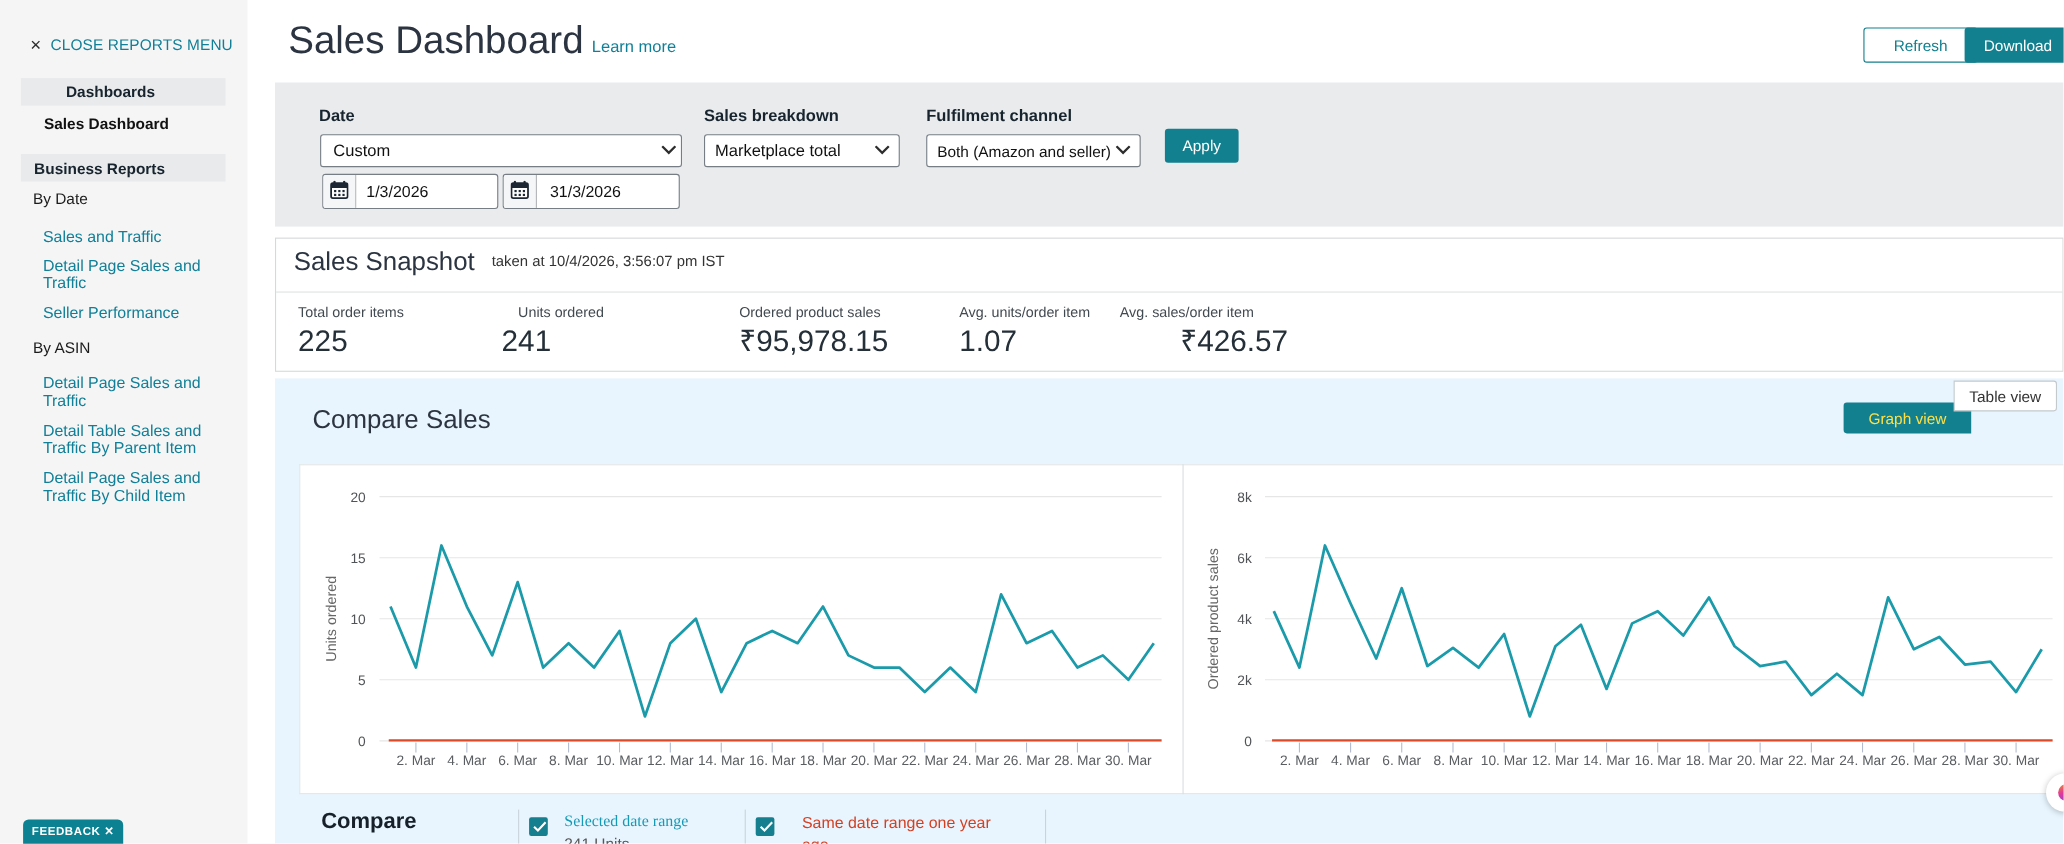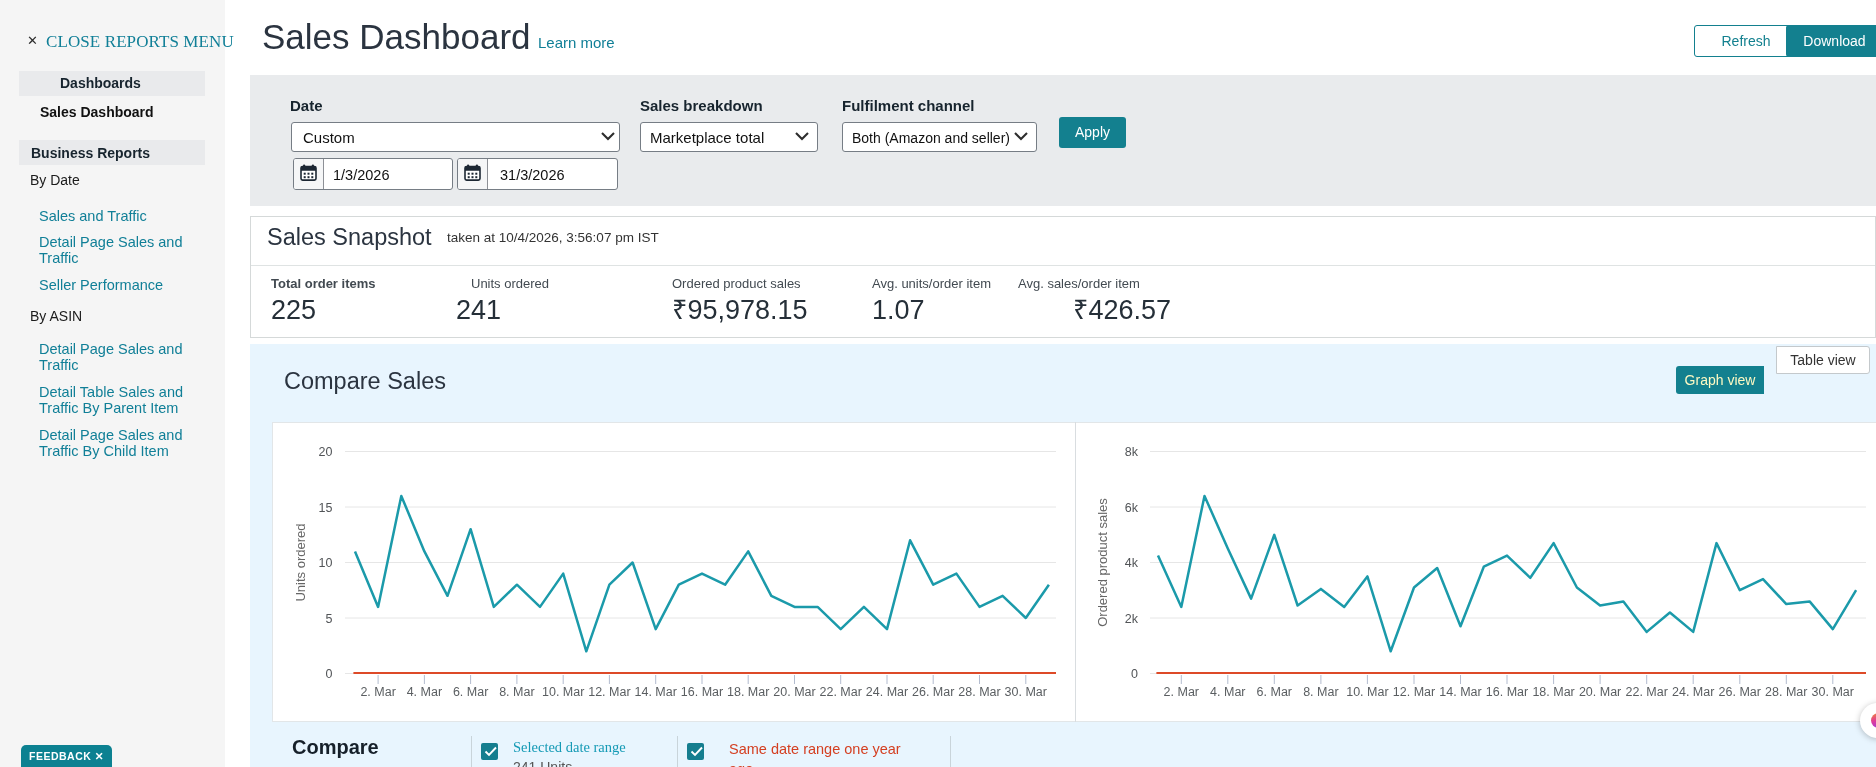--- a/index.html
+++ b/index.html
@@ -7,21 +7,21 @@
     font-family:"Liberation Sans", sans-serif; }
   .abs { position:absolute; }
   body { position:relative; }
   .teal { color:#107f97; }
 </style>
 </head>
 <body>
 
 <div class="abs" style="left:0;top:0;width:225px;height:767px;background:#f5f5f5;"></div>
 <div class="abs" style="left:27px;top:32.5px;width:14px;height:16px;color:#2b2b2b;font-size:13px;">✕</div>
-<div class="abs teal" style="left:46px;top:32px;font-size:17px;letter-spacing:.1px;font-family:Liberation Serif, serif;">CLOSE REPORTS MENU</div>
+<div class="abs teal" style="left:46px;top:32px;font-size:14px;letter-spacing:.1px;">CLOSE REPORTS MENU</div>
 
 <div class="abs" style="left:19px;top:70.5px;width:186px;height:25px;background:#e9eaec;"></div>
 <div class="abs" style="left:31px;top:75px;font-size:14px;font-weight:bold;color:#17242e;padding-left:29px;">Dashboards</div>
 <div class="abs" style="left:40px;top:103.5px;font-size:14px;font-weight:bold;color:#111;">Sales Dashboard</div>
 
 <div class="abs" style="left:19px;top:139.5px;width:186px;height:25px;background:#e9eaec;"></div>
 <div class="abs" style="left:31px;top:144.5px;font-size:14px;font-weight:bold;color:#17242e;">Business Reports</div>
 <div class="abs" style="left:30px;top:172px;font-size:14px;color:#1b1b1b;">By Date</div>
 <div class="abs teal" style="left:39px;top:208px;font-size:14.5px;">Sales and Traffic</div>
 <div class="abs teal" style="left:39px;top:235px;font-size:14.5px;line-height:15.7px;width:155px;">Detail Page Sales and Traffic</div>
@@ -96,34 +96,34 @@
 <svg class="abs" style="left:1014px;top:132px;" width="14" height="9">
     <path d="M1 1 L7 7 L13 1" stroke="#2d2d2d" stroke-width="2.1" fill="none"></path>
   </svg>
 
 <div class="abs" style="left:1059px;top:117px;width:67px;height:31px;background:#13808f;border-radius:3px;color:#fff;font-size:14px;text-align:center;line-height:31px;">Apply</div>
 
 <div class="abs" style="left:250px;top:216px;width:1626px;height:122px;background:#fff;border:1px solid #d5d9d9;"></div>
 <div class="abs" style="left:267px;top:224px;font-size:23.5px;line-height:27px;color:#2b3440;">Sales Snapshot</div>
 <div class="abs" style="left:447px;top:230px;font-size:13.5px;color:#333;">taken at 10/4/2026, 3:56:07 pm IST</div>
 <div class="abs" style="left:251px;top:265px;width:1624px;height:1px;background:#dfe3e3;"></div>
-<div class="abs" style="left:271px;top:276px;font-size:13px;color:#424a51;font-weight:bold;">Total order items</div>
+<div class="abs" style="left:271px;top:276px;font-size:13px;color:#424a51;">Total order items</div>
 <div class="abs" style="left:271px;top:297px;font-size:27px;color:#252f38;line-height:27px;">225</div>
 <div class="abs" style="left:471px;top:276px;font-size:13px;color:#424a51;">Units ordered</div>
 <div class="abs" style="left:456px;top:297px;font-size:27px;color:#252f38;line-height:27px;">241</div>
 <div class="abs" style="left:672px;top:276px;font-size:13px;color:#424a51;">Ordered product sales</div>
 <div class="abs" style="left:672px;top:297px;font-size:27px;color:#252f38;line-height:27px;">₹95,978.15</div>
 <div class="abs" style="left:872px;top:276px;font-size:13px;color:#424a51;">Avg. units/order item</div>
 <div class="abs" style="left:872px;top:297px;font-size:27px;color:#252f38;line-height:27px;">1.07</div>
 <div class="abs" style="left:1018px;top:276px;font-size:13px;color:#424a51;">Avg. sales/order item</div>
 <div class="abs" style="left:1073px;top:297px;font-size:27px;color:#252f38;line-height:27px;">₹426.57</div>
 
 <div class="abs" style="left:250px;top:344px;width:1626px;height:423px;background:#e8f5fe;"></div>
 <div class="abs" style="left:284px;top:368px;font-size:23.5px;line-height:27px;color:#2b3440;">Compare Sales</div>
-<div class="abs" style="left:1676px;top:366px;width:88px;height:28px;background:#13808f;border-radius:3px 0 0 3px;color:#fef9c3;font-size:14px;text-align:center;line-height:28px;">Graph view</div>
+<div class="abs" style="left:1676px;top:366px;width:116px;height:28px;background:#13808f;border-radius:3px 0 0 3px;color:#fde047;font-size:14px;text-align:center;line-height:28px;">Graph view</div>
 <div class="abs" style="left:1776px;top:346px;width:94px;height:28px;background:#fff;border:1px solid #c4c9cc;border-radius:0 3px 3px 0;color:#333;font-size:14px;text-align:center;line-height:26px;">Table view</div>
 
 <div class="abs" style="left:272px;top:422px;width:1604px;height:300px;background:#fff;border:1px solid #e2e6e8;border-right:none;"></div>
 <div class="abs" style="left:1075px;top:422px;width:1px;height:300px;background:#d9dde0;"></div>
 
 <svg class="abs" style="left:0;top:0;font-family:&quot;Liberation Sans&quot;, sans-serif;" width="1876" height="767">
 <line x1="345" x2="1056" y1="673.5" y2="673.5" stroke="#e6e6e6" stroke-width="1"></line>
 <line x1="345" x2="1056" y1="618.0" y2="618.0" stroke="#e6e6e6" stroke-width="1"></line>
 <line x1="345" x2="1056" y1="562.5" y2="562.5" stroke="#e6e6e6" stroke-width="1"></line>
 <line x1="345" x2="1056" y1="507.0" y2="507.0" stroke="#e6e6e6" stroke-width="1"></line>

